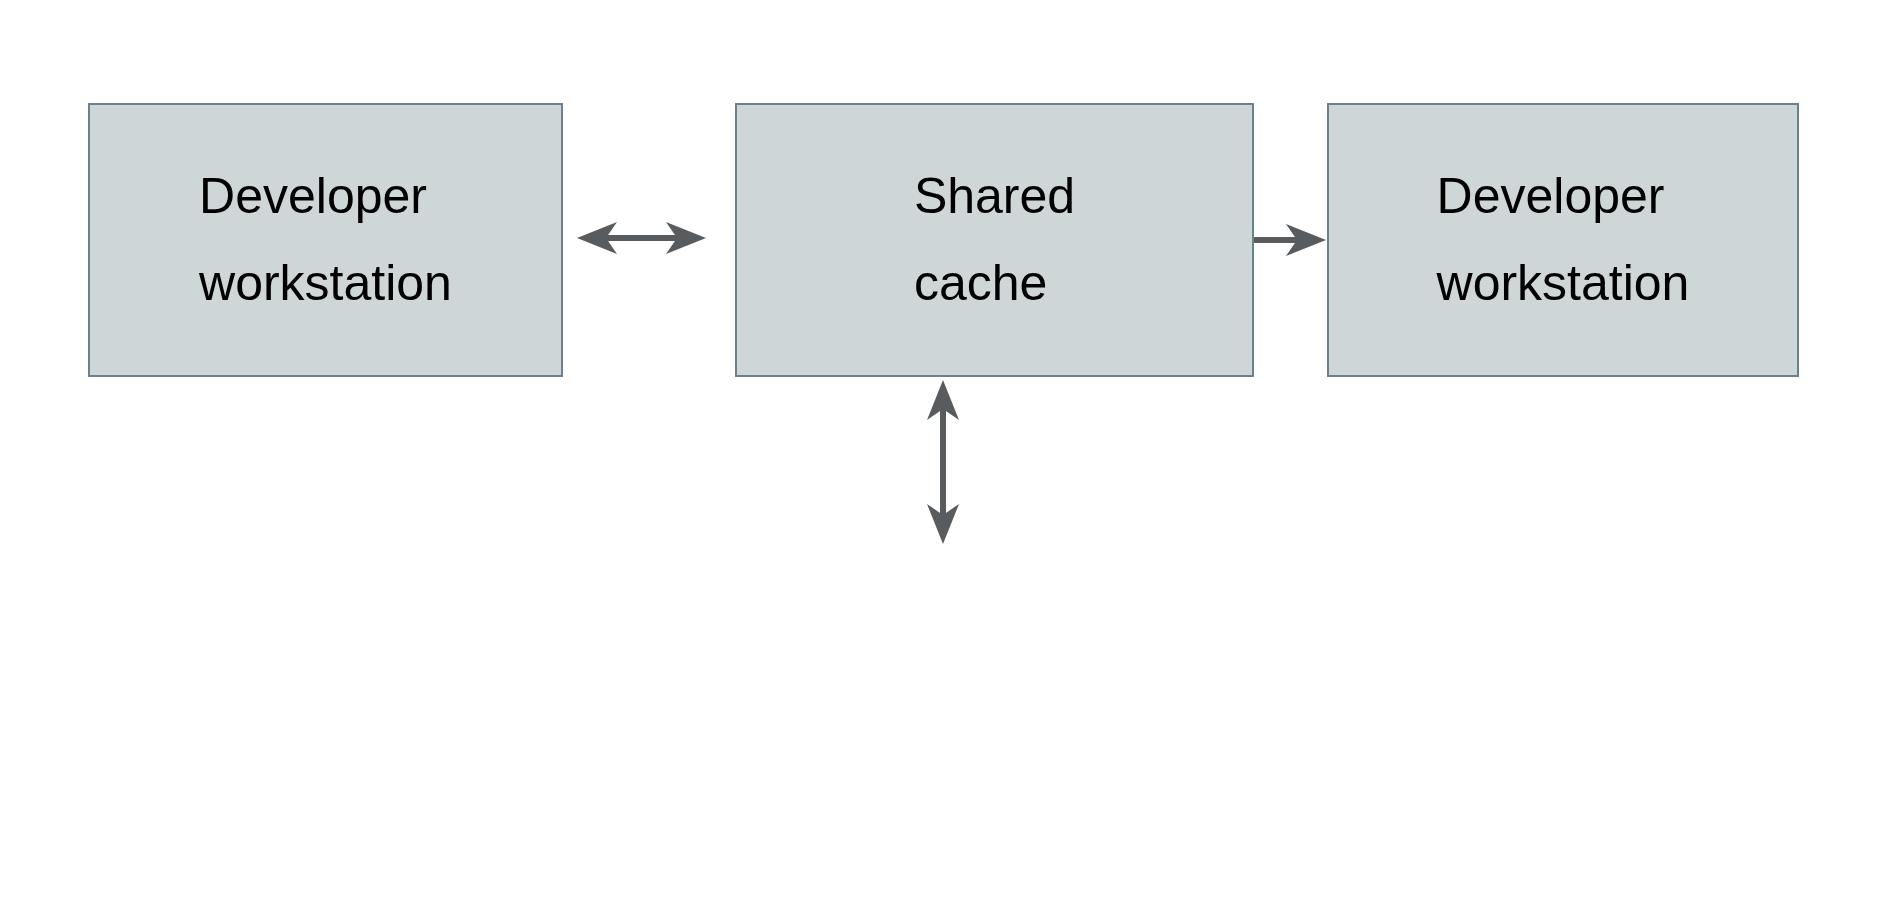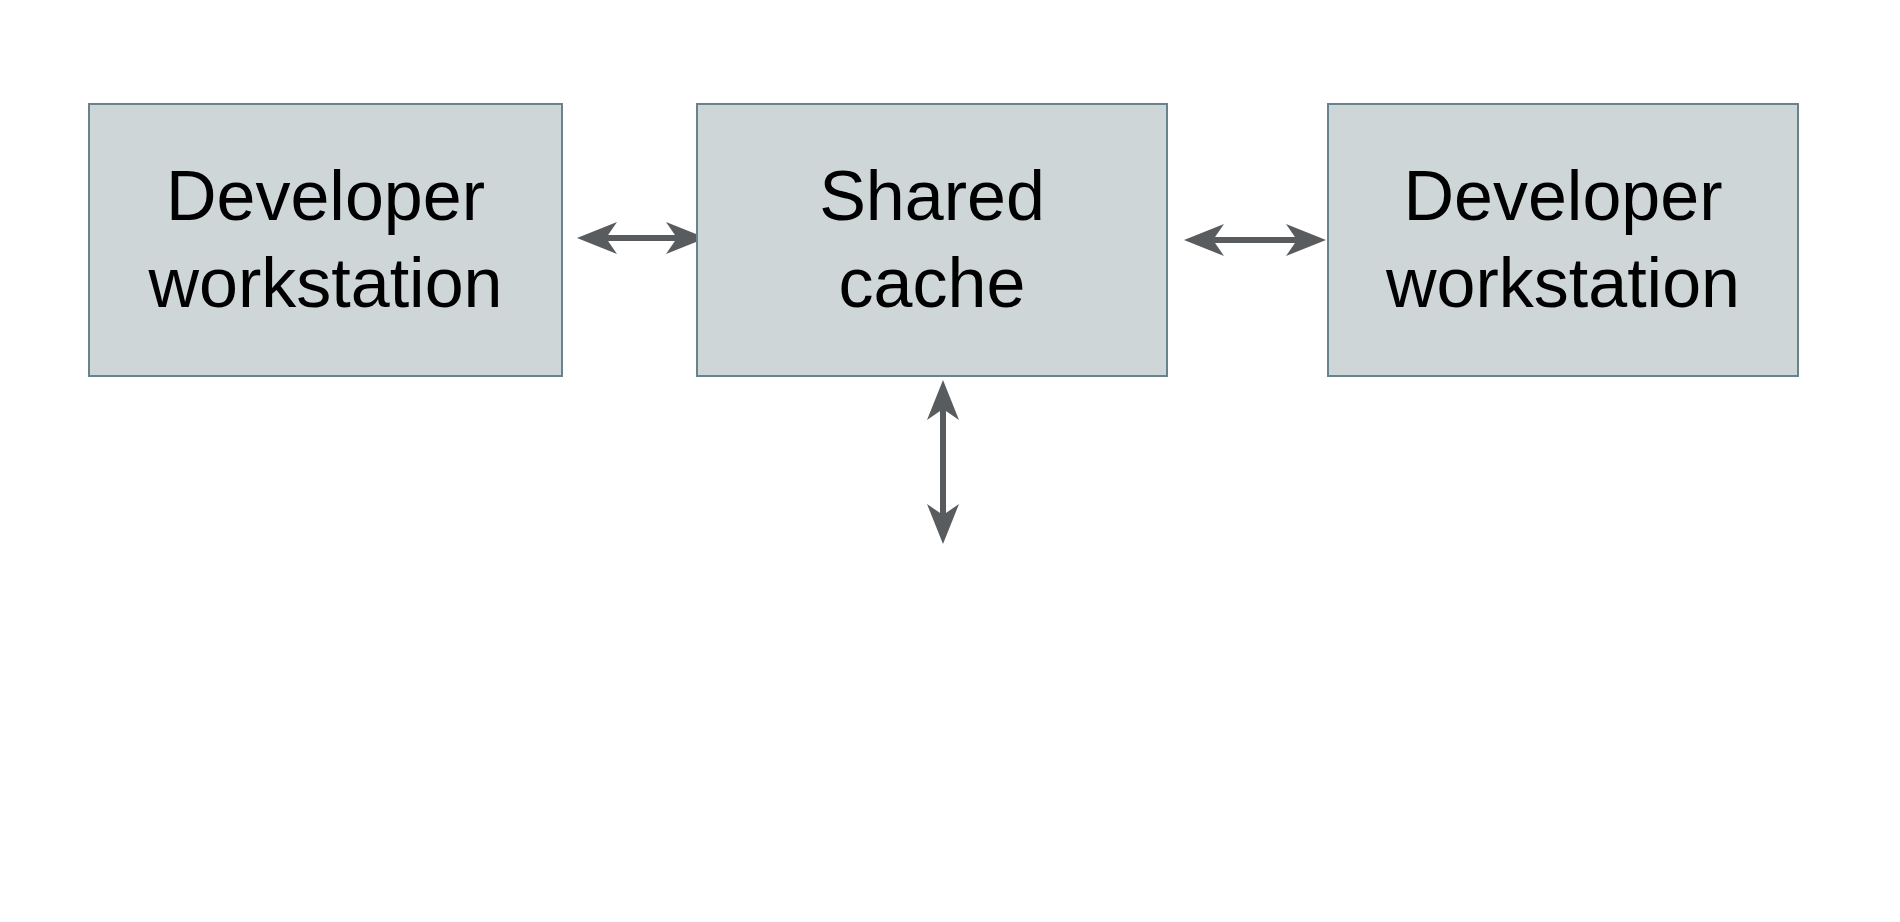--- a/index.html
+++ b/index.html
@@ -27,28 +27,27 @@
     position: absolute;
     box-sizing: border-box;
     background: var(--node-fill, #ced6d8);
     border: 2px solid var(--node-border, #69828d);
     display: flex;
     align-items: center;
     justify-content: center;
   }
   .node-label {
     color: var(--text, #000000);
-    font-size: 70px;
+    font-size: 50px;
     line-height: 87px;
-    text-align: center;
     white-space: pre-line;
     letter-spacing: 0px;
   }
   .node-dev-left   { left: 88px;   top: 103px; width: 475px; height: 274px; }
-  .node-cache      { left: 696px;  top: 103px; width: 472px; height: 274px; }
+  .node-cache      { left: 735px;  top: 103px; width: 519px; height: 274px; }
   .node-dev-right  { left: 1327px; top: 103px; width: 472px; height: 274px; }
   .node-ci         { left: 708px;  top: 546px; width: 478px; height: 290px; }
   .arrow-head { fill: var(--arrow, #595c5e); stroke: none; }
   .arrow-shaft { stroke: var(--arrow, #595c5e); stroke-width: 6; fill: none; }
 </style>
 </head>
 <body>
 
 <div class="canvas">
 

